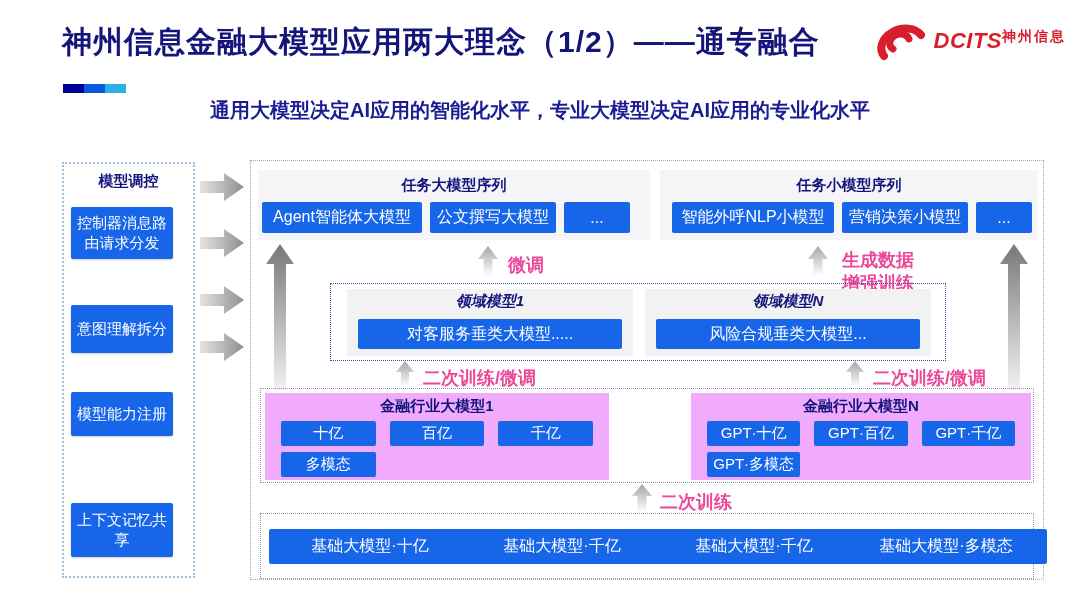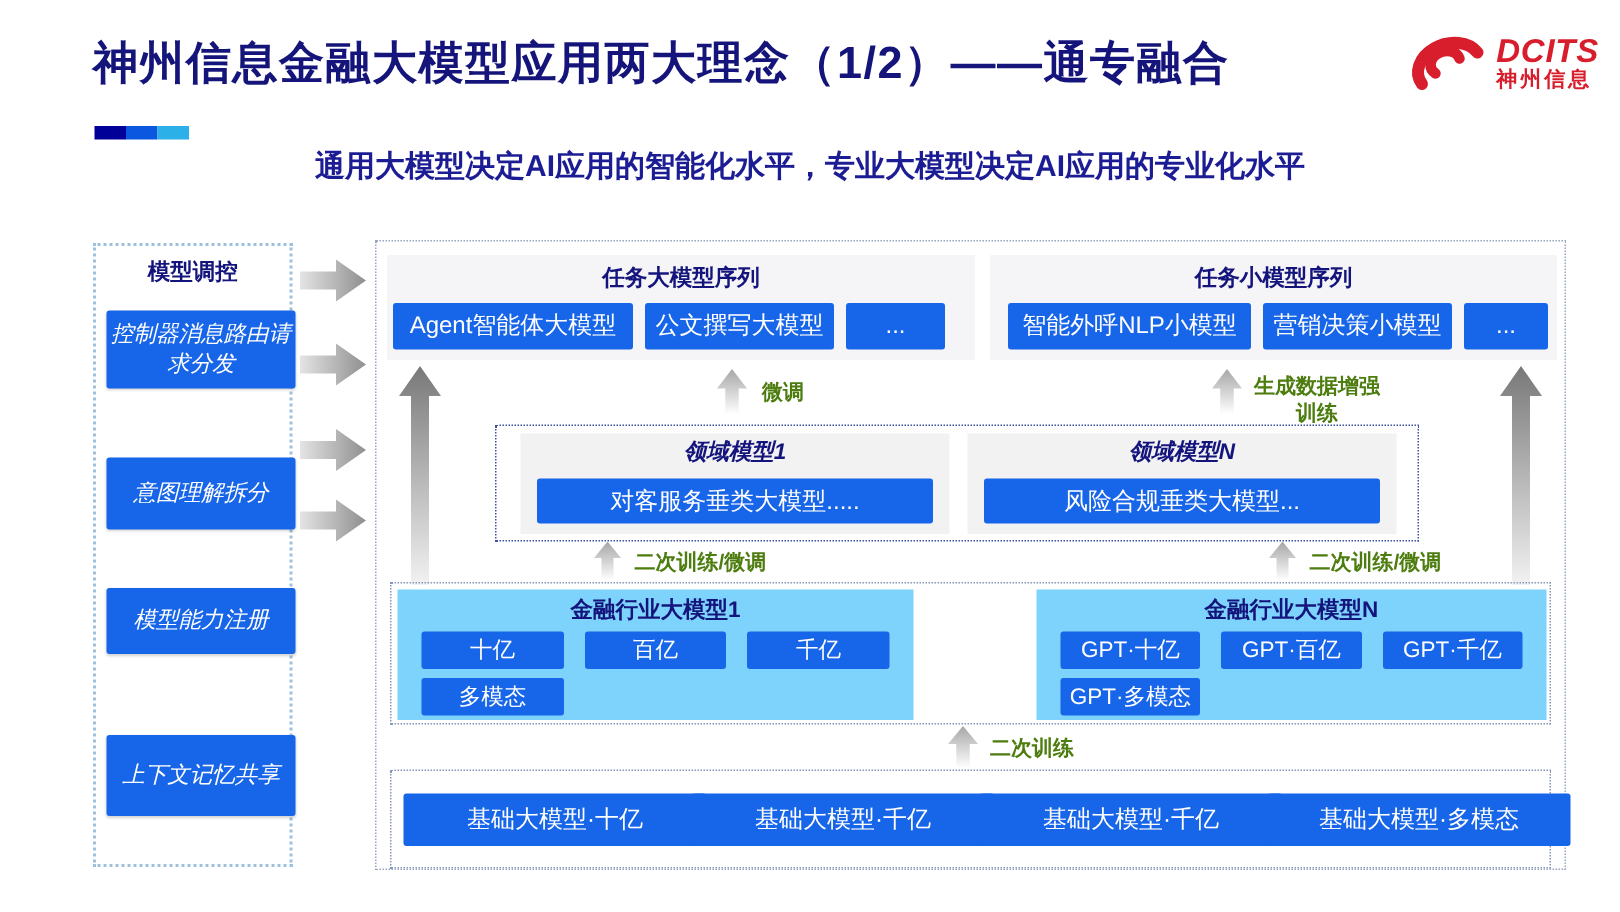--- a/index.html
+++ b/index.html
@@ -7,52 +7,52 @@
   .stage { position:relative; width:1080px; height:608px; background:#fff; overflow:hidden; }
 
   
   .title { position:absolute; left:62px; top:22px; font-size:30px; font-weight:bold; color:#14147a; letter-spacing:1px; white-space:nowrap; }
   .color-bar { position:absolute; left:63px; top:84px; display:flex; }
   .color-bar span { width:21px; height:9px; display:block; }
   .seg1{background:#000099;} .seg2{background:#0b57e0;} .seg3{background:#2cb0e8;}
   .subtitle { position:absolute; left:90px; top:97px; width:900px; text-align:center; font-size:20px; font-weight:bold; color:#1c1c94; }
 
   .logo { position:absolute; right:14px; top:18px; display:flex; align-items:center; gap:7px; }
-  .logo-text { display:flex; flex-direction:column; line-height:1.05; }
+  .logo-text { display:flex; flex-direction:row; line-height:1.05; }
   .logo-en { color:#d81e2c; font-size:22px; font-weight:900; font-style:italic; letter-spacing:.5px; }
   .logo-cn { color:#d81e2c; font-size:14px; font-weight:bold; letter-spacing:2px; }
 
   
   .sidebar { position:absolute; left:62px; top:162px; width:133px; height:416px; border:2px dotted #9fc0dc; background:#fff; }
   .sidebar-title { margin-top:8px; text-align:center; font-size:15px; font-weight:bold; color:#14147d; }
-  .side-btn { position:absolute; left:7px; width:126px; background:#1765e8; color:#fff; font-size:15px; display:flex; align-items:center; justify-content:center; text-align:center; line-height:1.35; border-radius:2px; box-shadow:0 1px 2px rgba(0,0,0,.18);font-style:italic; }
-  .sb0{top:43px;height:52px;} .sb1{top:141px;height:48px;} .sb2{top:228px;height:44px;} .sb3{top:326px;height:54px;}
+  .side-btn { position:absolute; left:7px; width:102px; background:#1765e8; color:#fff; font-size:15px; display:flex; align-items:center; justify-content:center; text-align:center; line-height:1.35; border-radius:2px; box-shadow:0 1px 2px rgba(0,0,0,.18); }
+  .sb0{top:43px;height:52px;} .sb1{top:141px;height:48px;} .sb2{top:228px;height:44px;} .sb3{top:339px;height:54px;}
 
   
   .arrow { position:absolute; }
-  .lbl { position:absolute; font-size:14px; font-weight:700; color:#4d7c0f; white-space:nowrap; }
+  .lbl { position:absolute; font-size:18px; font-weight:700; color:#ec4899; white-space:nowrap; }
   .lbl-wrap { white-space:normal; text-align:center; line-height:1.25; }
 
   
   .main-box { position:absolute; left:250px; top:160px; width:794px; height:420px; border:1px dotted #98a6bf; }
   .panel { position:absolute; background:#f5f5f7; }
   .panel-title { text-align:center; font-size:15px; font-weight:bold; color:#14147d; padding-top:6px; }
   .blue-btn { position:absolute; background:#1765e8; color:#fff; display:flex; align-items:center; justify-content:center; font-size:16px; border-radius:2px; white-space:nowrap; }
 
   .task-large { left:258px; top:170px; width:392px; height:70px; }
   .task-small { left:660px; top:170px; width:378px; height:70px; }
 
   .domain-box { position:absolute; left:330px; top:283px; width:616px; height:78px; border:1px dotted #3f51a3; }
   .domain-panel { position:absolute; top:5px; width:286px; height:67px; background:#f2f2f3; }
   .domain-panel .panel-title { padding-top:3px;font-style:italic; }
   .dp1 { left:16px; } .dpn { left:314px; }
   .domain-btn { left:11px; top:30px; width:264px; height:30px; }
 
   .industry-box { position:absolute; left:260px; top:388px; width:774px; height:95px; border:1px dotted #8796b8; }
-  .ind-panel { position:absolute; top:4px; height:87px; background:#7dd3fc; }
+  .ind-panel { position:absolute; top:4px; height:87px; background:#f0abfc; }
   .ip1 { left:4px; width:344px; } .ipn { left:430px; width:340px; }
   .ind-grid { display:grid; grid-template-columns:1fr 1fr 1fr; gap:6px 14px; padding:5px 16px 0 16px; }
   .ind-btn { background:#1765e8; color:#fff; font-size:15px; height:25px; display:flex; align-items:center; justify-content:center; border-radius:2px; white-space:nowrap; }
 
   .base-box { position:absolute; left:260px; top:513px; width:774px; height:66px; border:1px dotted #8796b8; background:#fff; }
   .base-btn { top:529px; height:35px; width:202px; font-size:16px; }
   .bb0{left:269px;} .bb1{left:461px;} .bb2{left:653px;} .bb3{left:845px;}
 </style>
 </head>
 <body>

